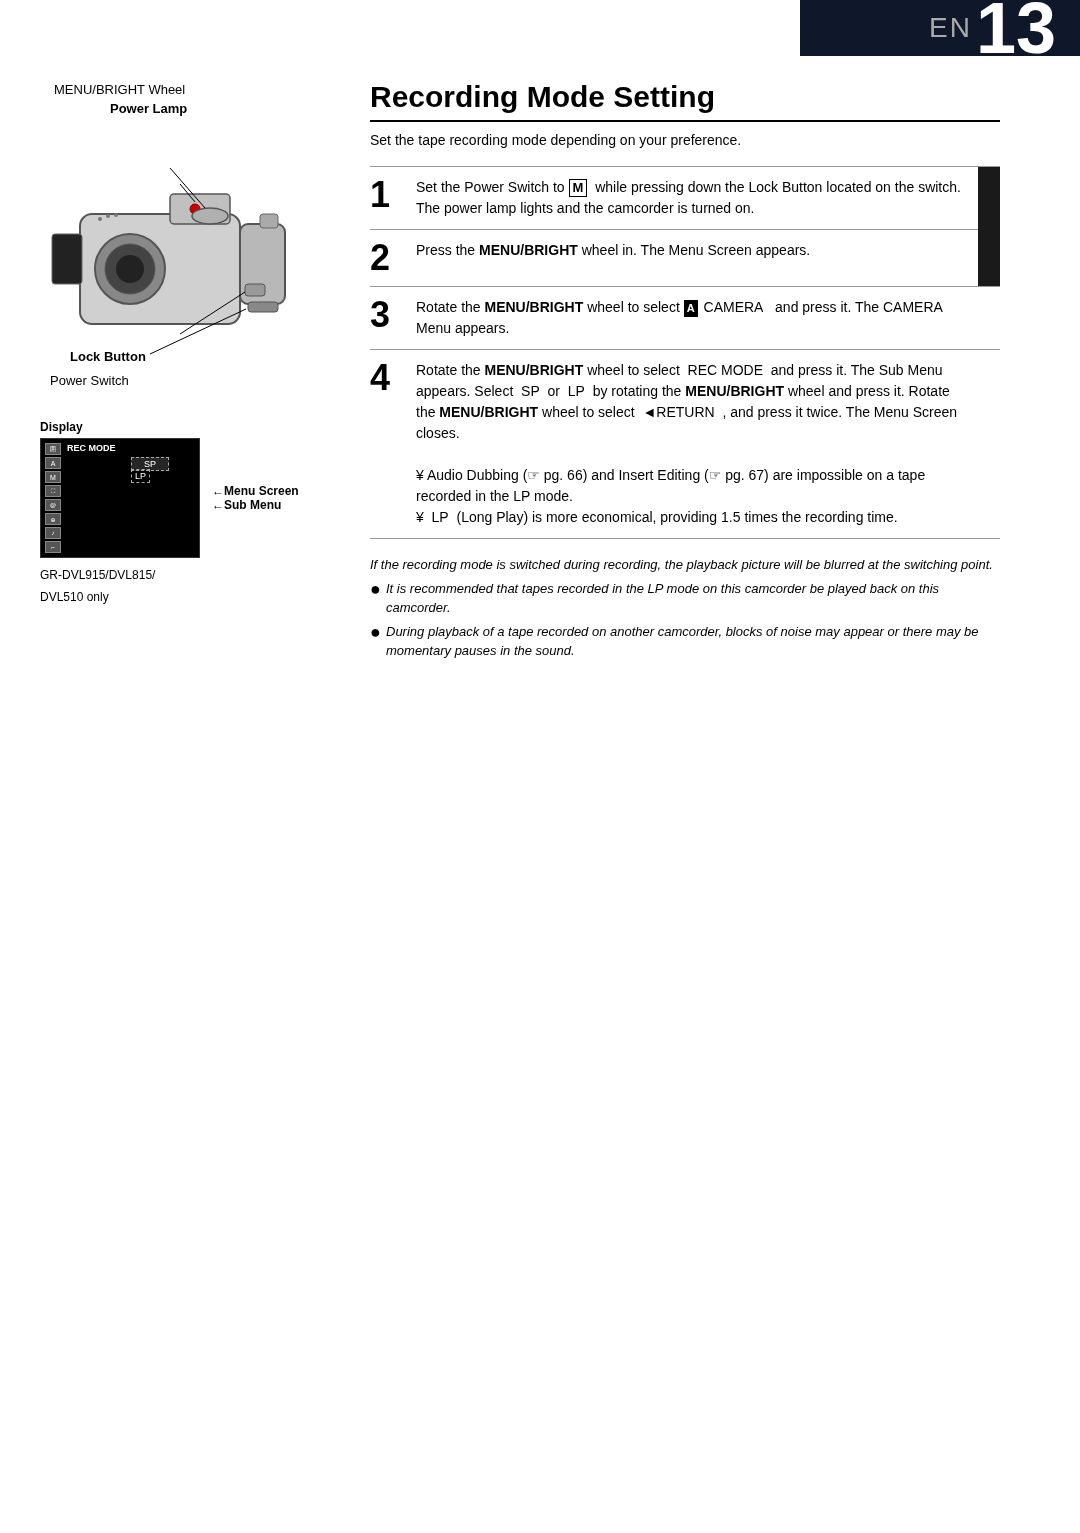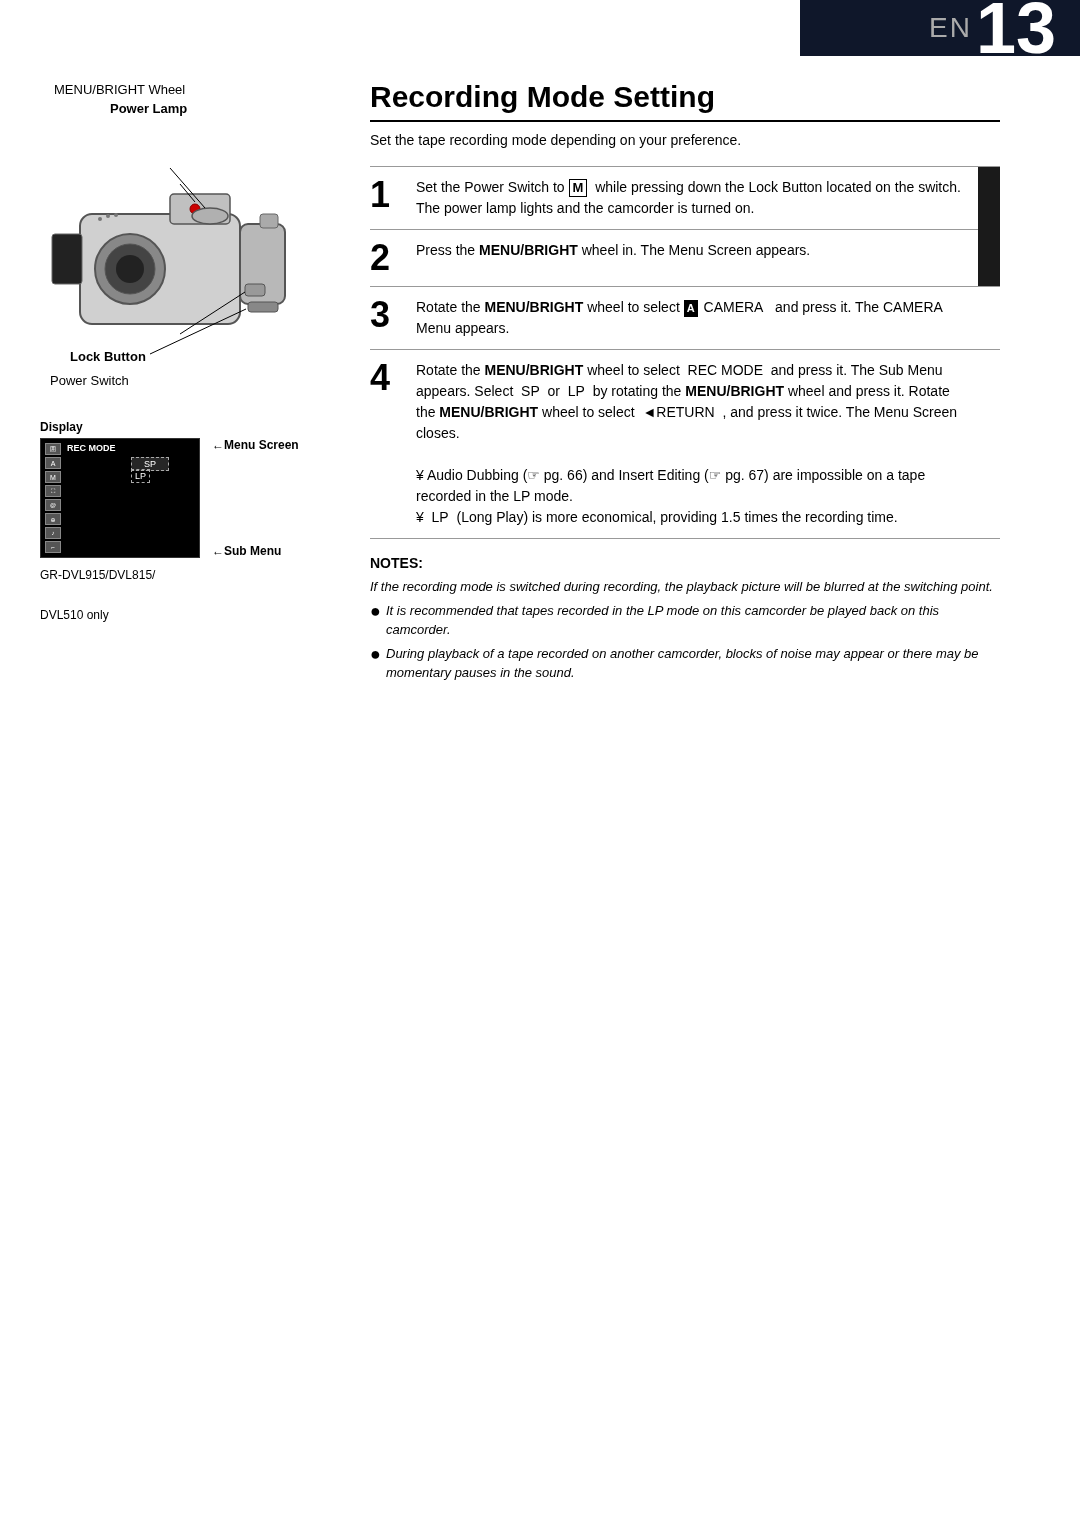--- a/index.html
+++ b/index.html
@@ -134,33 +134,33 @@
       color: #fff;
       font-size: 9px;
       border: 1px dashed #aaa;
       padding: 1px 3px;
     }
 
     .screen-labels-right {
       margin-left: 12px;
       display: flex;
       flex-direction: column;
-      justify-content: space-between;
+      justify-content: center;
       height: 120px;
     }
     .screen-label-item {
       font-size: 12px;
     }
     .screen-label-item span {
       font-weight: bold;
     }
 
     .model-label {
       font-size: 12px;
-      margin-top: 26px;
+      margin-top: 8px;
     }
 
     
     .right-col {
       position: absolute;
       top: 80px;
       left: 370px;
       width: 670px;
       padding-right: 40px;
     }
@@ -413,21 +413,20 @@
           <span>¥ Audio Dubbing (☞ pg. 66) and Insert Editing (☞ pg. 67) are impossible on a tape recorded in the LP mode.</span>
           <br>
           <span>¥&nbsp; LP&nbsp; (Long Play) is more economical, providing 1.5 times the recording time.</span>
         </div>
       </div>
     </div>
 
   </div>
 
   <div class="notes-section">
-    <div class="notes-title">NOTES:</div>
     <div class="note-sub" style="padding-left:0;">
       <em>If the recording mode is switched during recording, the playback picture will be blurred at the switching point.</em>
     </div>
     <div class="note-bullet">
       <span class="bullet-dot">●</span>
       <span class="note-italic">It is recommended that tapes recorded in the LP mode on this camcorder be played back on this camcorder.</span>
     </div>
     <div class="note-bullet">
       <span class="bullet-dot">●</span>
       <span class="note-italic">During playback of a tape recorded on another camcorder, blocks of noise may appear or there may be momentary pauses in the sound.</span>

